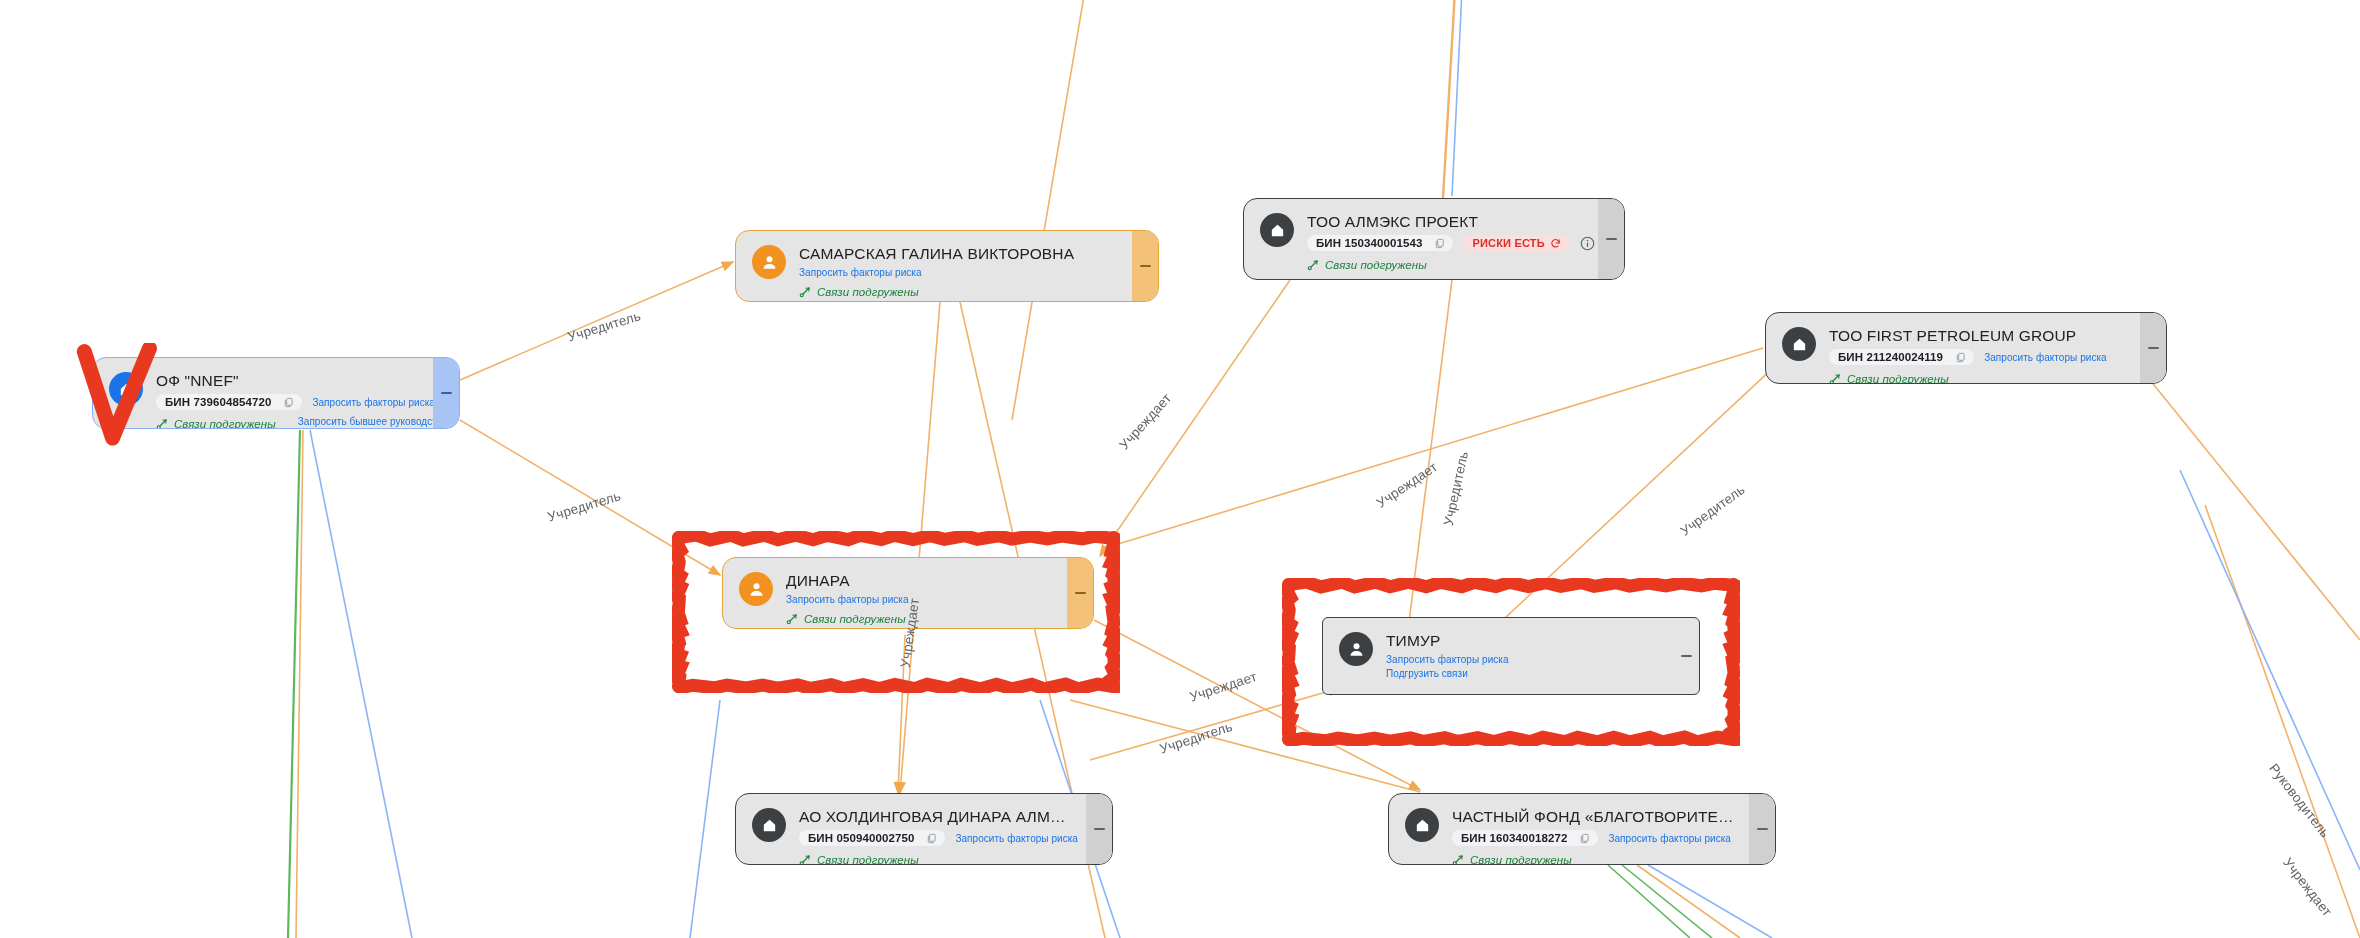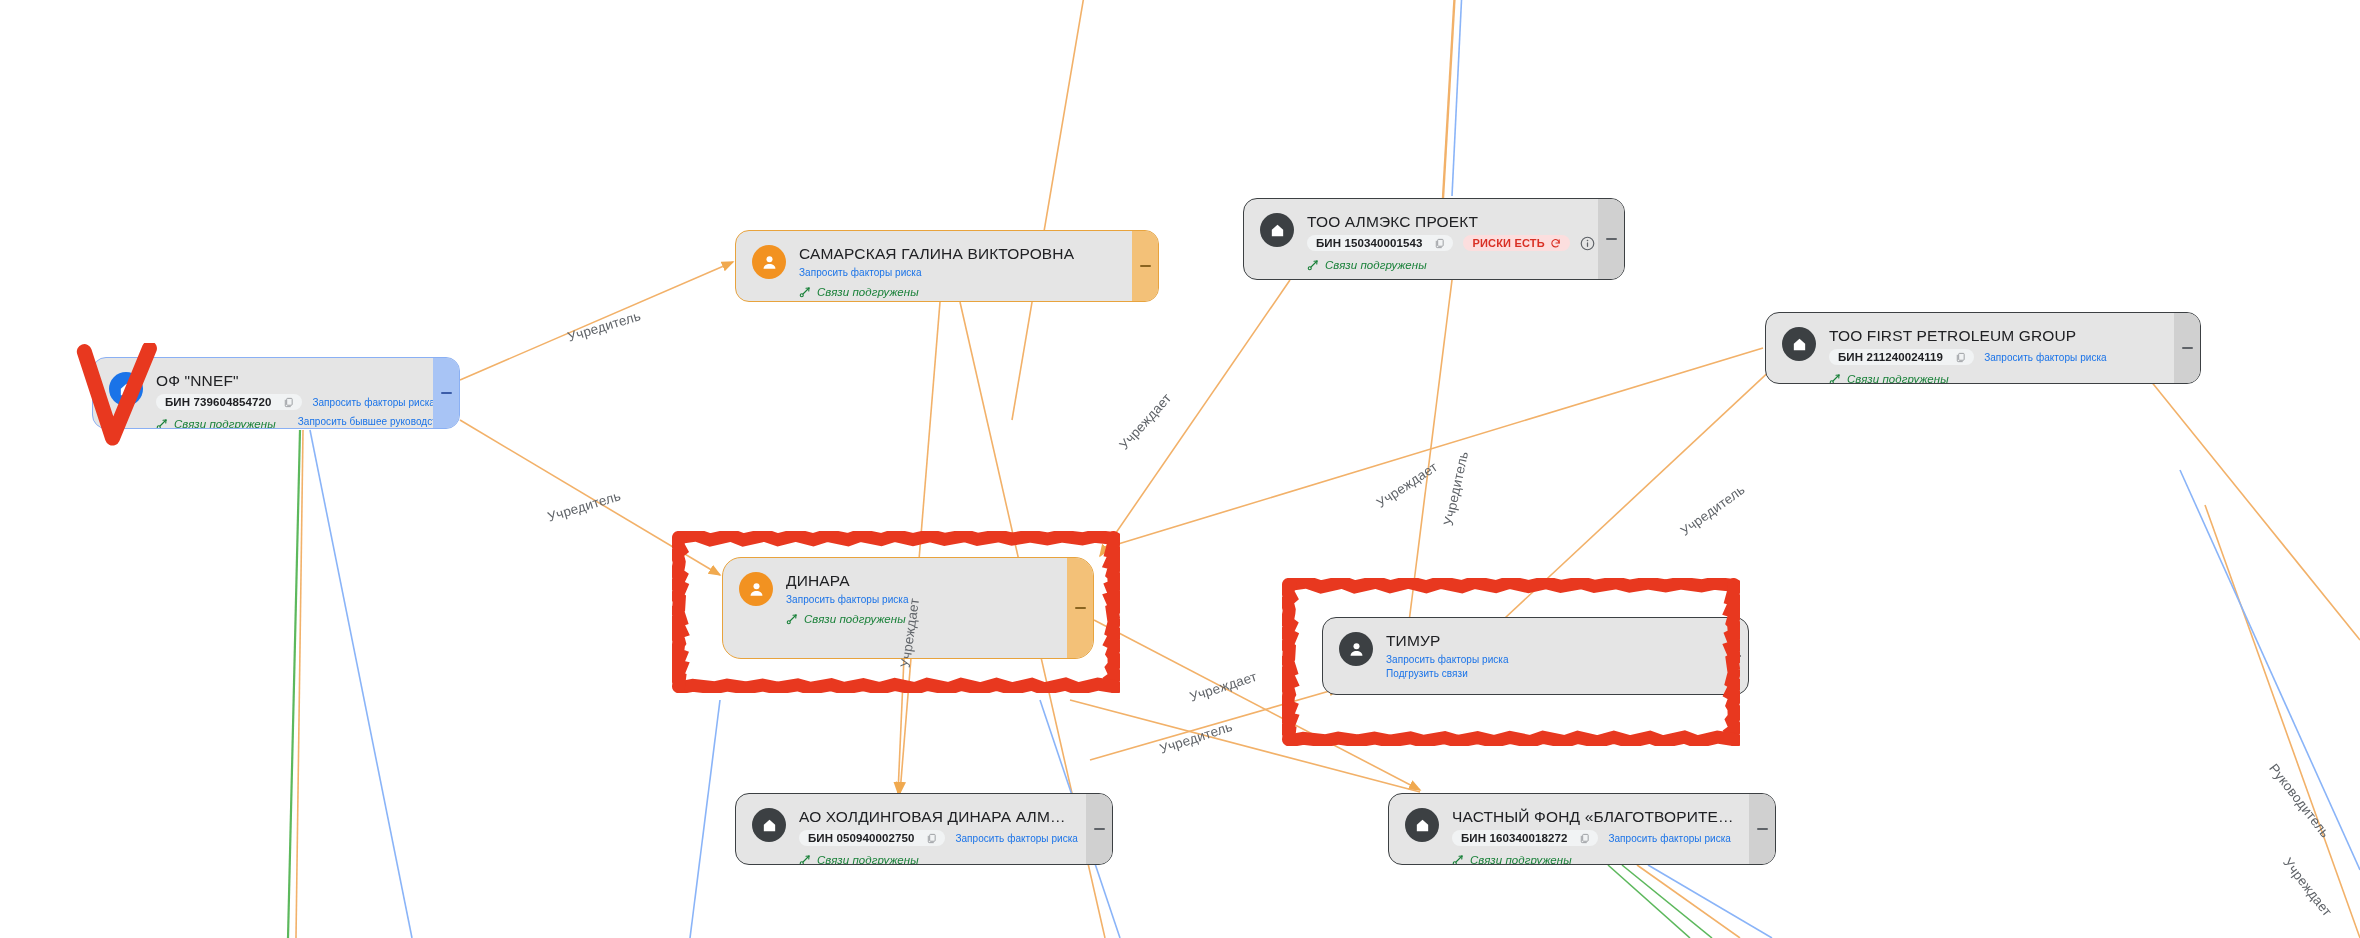--- a/index.html
+++ b/index.html
@@ -341,21 +341,21 @@
                 </svg>
                 <span class="status-loaded">Связи подгружены</span>
               </span>
             </div>
           </div>
         </div>
         <div class="collapse-handle">
           <span class="dash"></span>
         </div>
       </div>
-      <div class="node company" style="left: 1765px; top: 312px; width: 436px; height: 72px; justify-content: space-between;">
+      <div class="node company" style="left: 1765px; top: 312px; width: 402px; height: 72px; justify-content: space-between;">
         <div class="node-body">
           <span class="node-avatar" style="background:#3c4043">
             <svg width="17" height="17" viewBox="0 0 24 24">
               <path fill="#ffffff" d="M12 4 L20 11 L20 20 L4 20 L4 11 Z"></path>
             </svg>
           </span>
           <div class="node-text">
             <div class="node-title">ТОО FIRST PETROLEUM GROUP</div>
             <div class="node-row">
               <span class="bin-chip">
@@ -377,21 +377,21 @@
                 </svg>
                 <span class="status-loaded">Связи подгружены</span>
               </span>
             </div>
           </div>
         </div>
         <div class="collapse-handle">
           <span class="dash"></span>
         </div>
       </div>
-      <div class="node person" style="left: 722px; top: 557px; width: 372px; height: 102px; border-radius: 19px;">
+      <div class="node person" style="left: 722px; top: 557px; width: 372px; height: 72px;">
         <div class="node-body">
           <span class="node-avatar" style="background:#f29221">
             <svg width="19" height="19" viewBox="0 0 24 24">
               <circle cx="12" cy="8" r="3.8" fill="#ffffff"></circle>
               <path fill="#ffffff" d="M4.5 20c0-4.1 3.4-6.2 7.5-6.2S19.5 15.9 19.5 20z"></path>
             </svg>
           </span>
           <div class="node-text">
             <div class="node-title">ДИНАРА</div>
             <div class="node-row">
@@ -407,21 +407,21 @@
                 </svg>
                 <span class="status-loaded">Связи подгружены</span>
               </span>
             </div>
           </div>
         </div>
         <div class="collapse-handle">
           <span class="dash"></span>
         </div>
       </div>
-      <div class="node plain" style="left: 1322px; top: 617px; width: 427px; height: 78px;">
+      <div class="node plain" style="left: 1322px; top: 617px; width: 378px; height: 78px; border-radius: 6px;">
         <div class="node-body">
           <span class="node-avatar" style="background:#3c4043">
             <svg width="19" height="19" viewBox="0 0 24 24">
               <circle cx="12" cy="8" r="3.8" fill="#ffffff"></circle>
               <path fill="#ffffff" d="M4.5 20c0-4.1 3.4-6.2 7.5-6.2S19.5 15.9 19.5 20z"></path>
             </svg>
           </span>
           <div class="node-text">
             <div class="node-title">ТИМУР</div>
             <div class="node-row">

